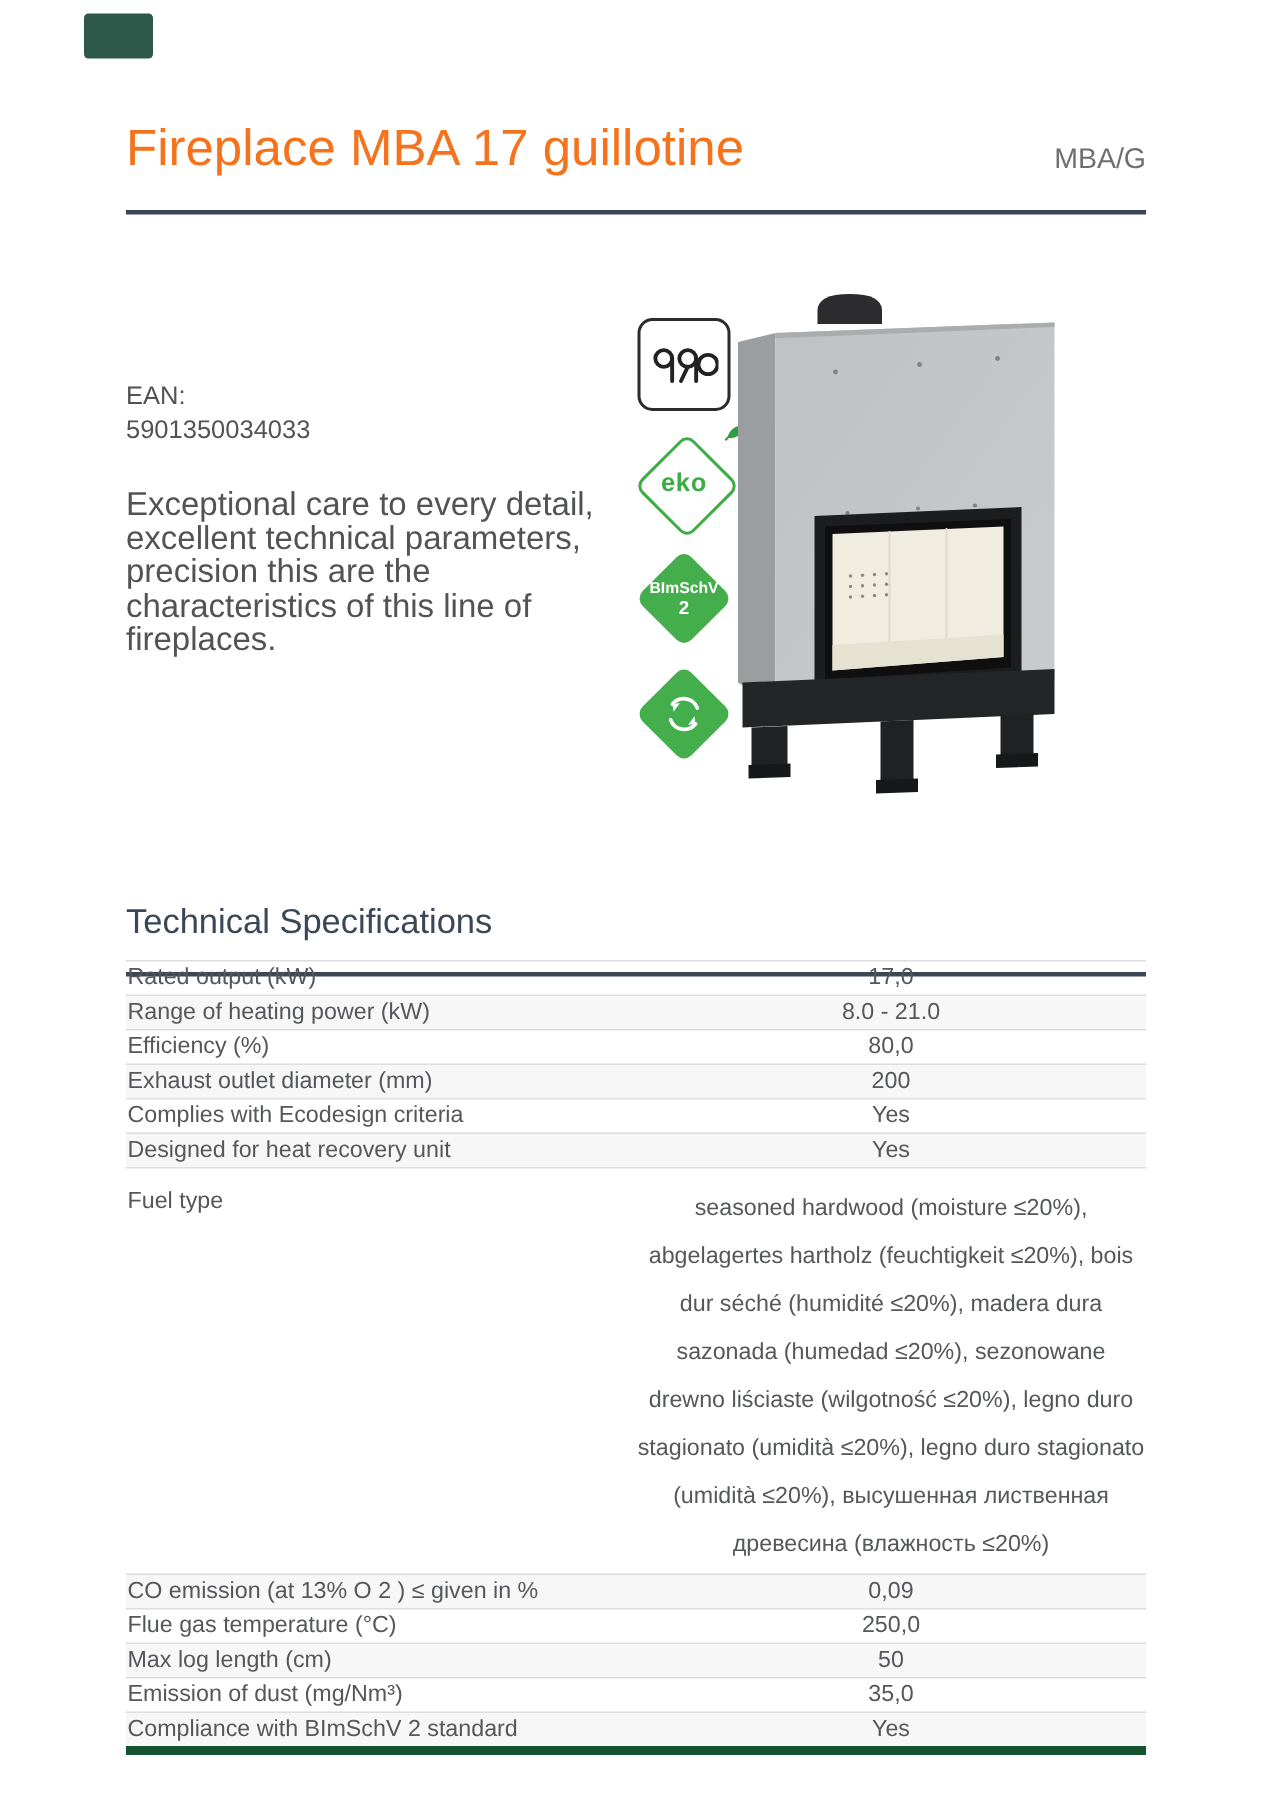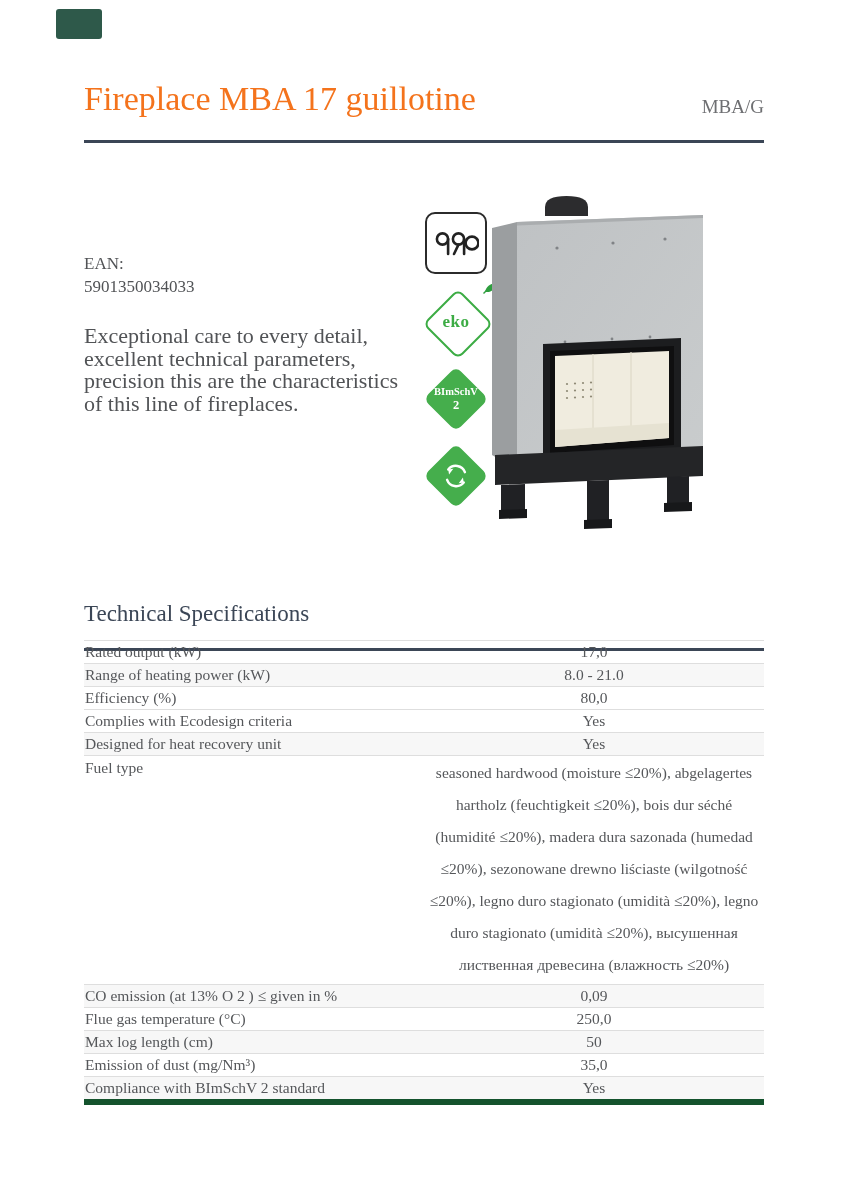--- a/index.html
+++ b/index.html
@@ -1,17 +1,17 @@
 <!DOCTYPE html>
 <html><head>
 <meta charset="utf-8">
 <style>
   html,body{margin:0;padding:0;background:#ffffff;}
   .page{position:relative;width:848px;height:1196px;background:#fff;overflow:hidden;
-        font-family:Liberation Serif, serif;color:#55575a;}
+        font-family:Liberation Sans, sans-serif;color:#55575a;}
   .abs{position:absolute;}
 
   
   .brand-mark{left:56px;top:9px;width:46px;height:30px;border-radius:3px;background:#2e594a;}
 
   
   .title{left:84px;top:78px;width:620px;font-size:34px;line-height:42px;color:#f4731c;}
   .code{right:84px;top:96px;font-size:19px;color:#6e6f72;}
   .title-rule{left:84px;top:140px;width:680px;height:3px;background:#3b4656;}
 
@@ -42,21 +42,21 @@
   
   .section-heading{left:84px;top:594px;font-size:23px;line-height:40px;color:#3b4656;}
   .section-rule{left:84px;top:648px;width:680px;height:3px;background:#3b4656;}
   .spec-table{left:84px;top:640px;width:680px;font-size:15.5px;color:#55575a;}
   .spec-row{display:flex;border-top:1px solid #dedede;min-height:22px;align-items:center;
             padding:0;line-height:22px;}
   .spec-row:last-child{border-bottom:6px solid #14532d;}
   .spec-row.alt{background:#f7f7f7;}
   .spec-label{flex:1;padding:0 6px 0 1px;}
   .spec-value{width:340px;text-align:center;}
-  .spec-row.tall{align-items:flex-start;padding:1px 0 3px;gap:44px;}
+  .spec-row.tall{align-items:flex-start;padding:11px 0 3px;gap:44px;}
   .spec-row.tall .spec-value{line-height:32px;}
 </style>
 </head>
 <body>
 
 <div class="page">
 
   <div class="abs brand-mark"></div>
 
   <div class="abs title">Fireplace MBA 17 guillotine</div>
@@ -194,20 +194,24 @@
           <div class="spec-value">17,0</div>
         </div>
         <div class="spec-row alt">
           <div class="spec-label">Range of heating power (kW)</div>
           <div class="spec-value">8.0 - 21.0</div>
         </div>
         <div class="spec-row">
           <div class="spec-label">Efficiency (%)</div>
           <div class="spec-value">80,0</div>
         </div>
+        <div class="spec-row alt">
+          <div class="spec-label">Exhaust outlet diameter (mm)</div>
+          <div class="spec-value">200</div>
+        </div>
         <div class="spec-row">
           <div class="spec-label">Complies with Ecodesign criteria</div>
           <div class="spec-value">Yes</div>
         </div>
         <div class="spec-row alt">
           <div class="spec-label">Designed for heat recovery unit</div>
           <div class="spec-value">Yes</div>
         </div>
         <div class="spec-row tall">
           <div class="spec-label">Fuel type</div>

